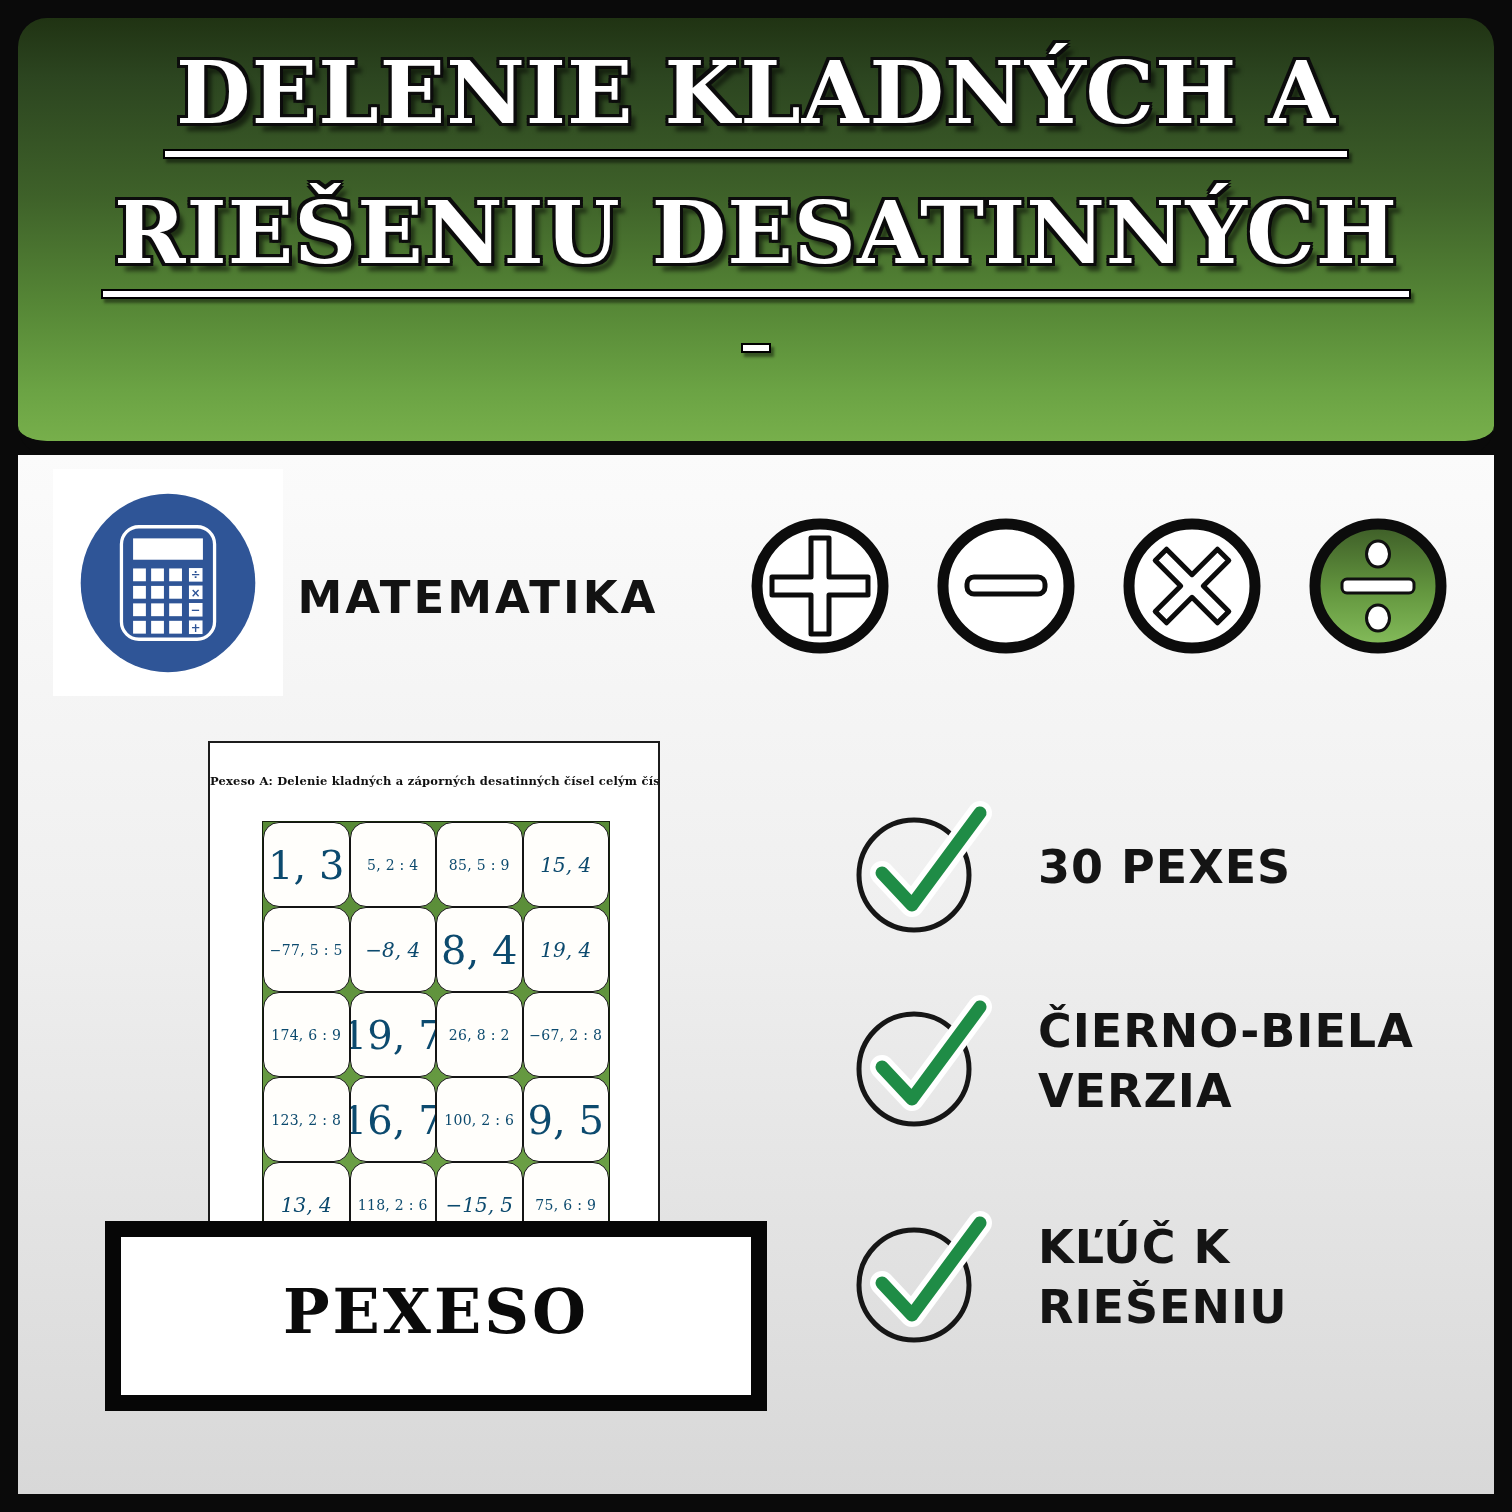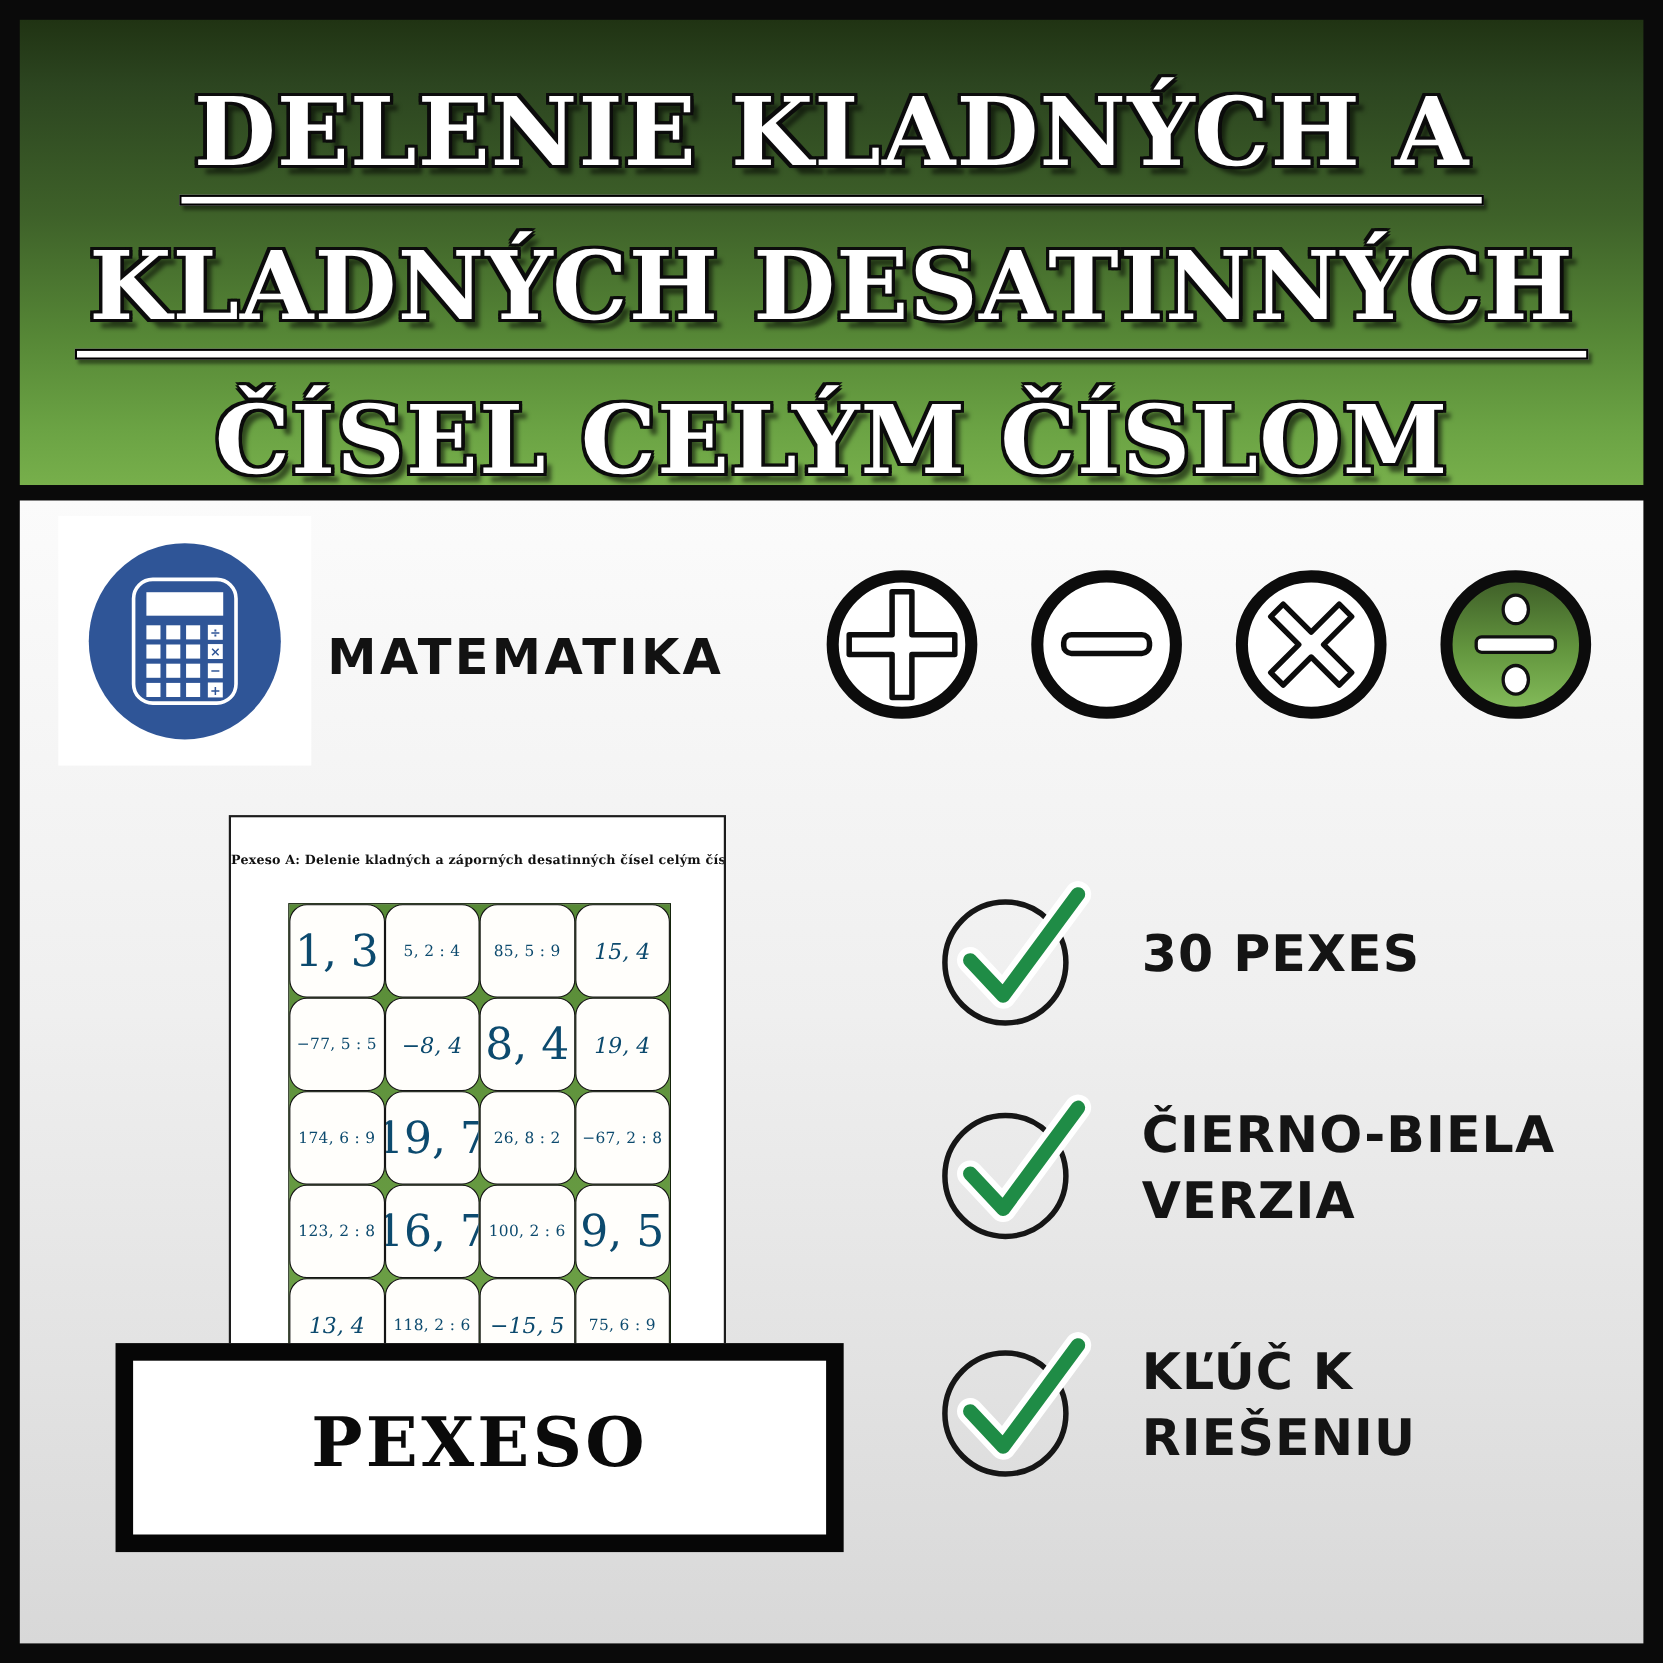--- a/index.html
+++ b/index.html
@@ -13,21 +13,22 @@
     font-family:"DejaVu Sans","Liberation Sans",sans-serif;
     overflow:hidden;
   }
   
   .header{
     height:437px;flex:0 0 437px;
     box-sizing:border-box;
     background:linear-gradient(180deg,#203313 0%,#2c4520 14%,#3e6129 42%,#568736 68%,#6ba344 88%,#77af4b 100%);
     border-bottom:14px solid #0a0a0a;
     display:flex;flex-direction:column;align-items:center;
-    padding-top:60px;
+    padding-top:32px;
+    border-radius:29px;
   }
   .h-line{display:flex;flex-direction:column;align-items:center;margin-bottom:31px;}
   .h-text{
     font-family:"DejaVu Serif","Liberation Serif",serif;
     font-weight:bold;
     font-size:86px;line-height:1.0;
     letter-spacing:1px;
     color:#ffffff;white-space:nowrap;
     text-shadow:
       -3px -3px 0 #0c0c0c, 0 -3px 0 #0c0c0c, 3px -3px 0 #0c0c0c,
@@ -108,25 +109,24 @@
 <body>
 
 <div class="poster">
 
   <div class="header">
     <div class="h-line">
       <span class="h-text">DELENIE KLADNÝCH A</span>
       <div class="h-rule"></div>
     </div>
     <div class="h-line">
-      <span class="h-text">KLADNÝCH DESATINNÝCH</span>
+      <span class="h-text">RIEŠENIU DESATINNÝCH</span>
       <div class="h-rule"></div>
     </div>
     <div class="h-line">
-      <span class="h-text">ČÍSEL CELÝM ČÍSLOM</span>
       <div class="h-rule"></div>
     </div>
   </div>
 
   <div class="body">
 
     <div class="calc-box">
       <svg width="196" height="194" viewBox="0 0 100 100">
         <ellipse cx="50" cy="50" rx="45" ry="46" fill="#2f5597"></ellipse>
         <rect x="26" y="21" width="48" height="58" rx="9" fill="none" stroke="#ffffff" stroke-width="1.7"></rect>

